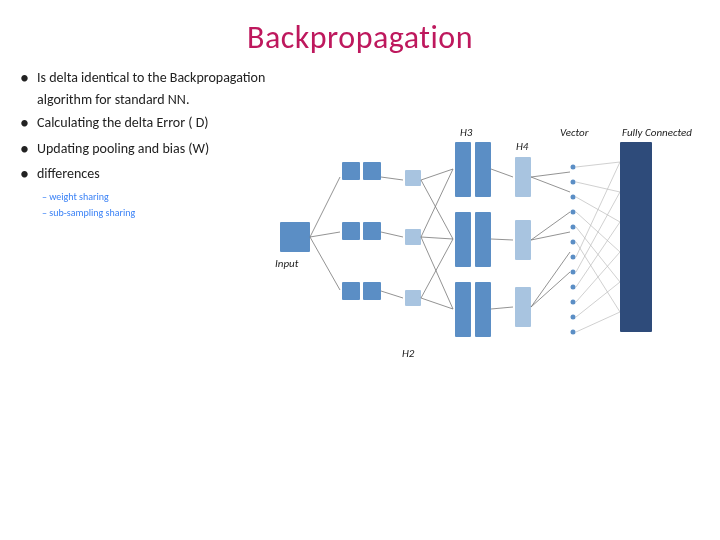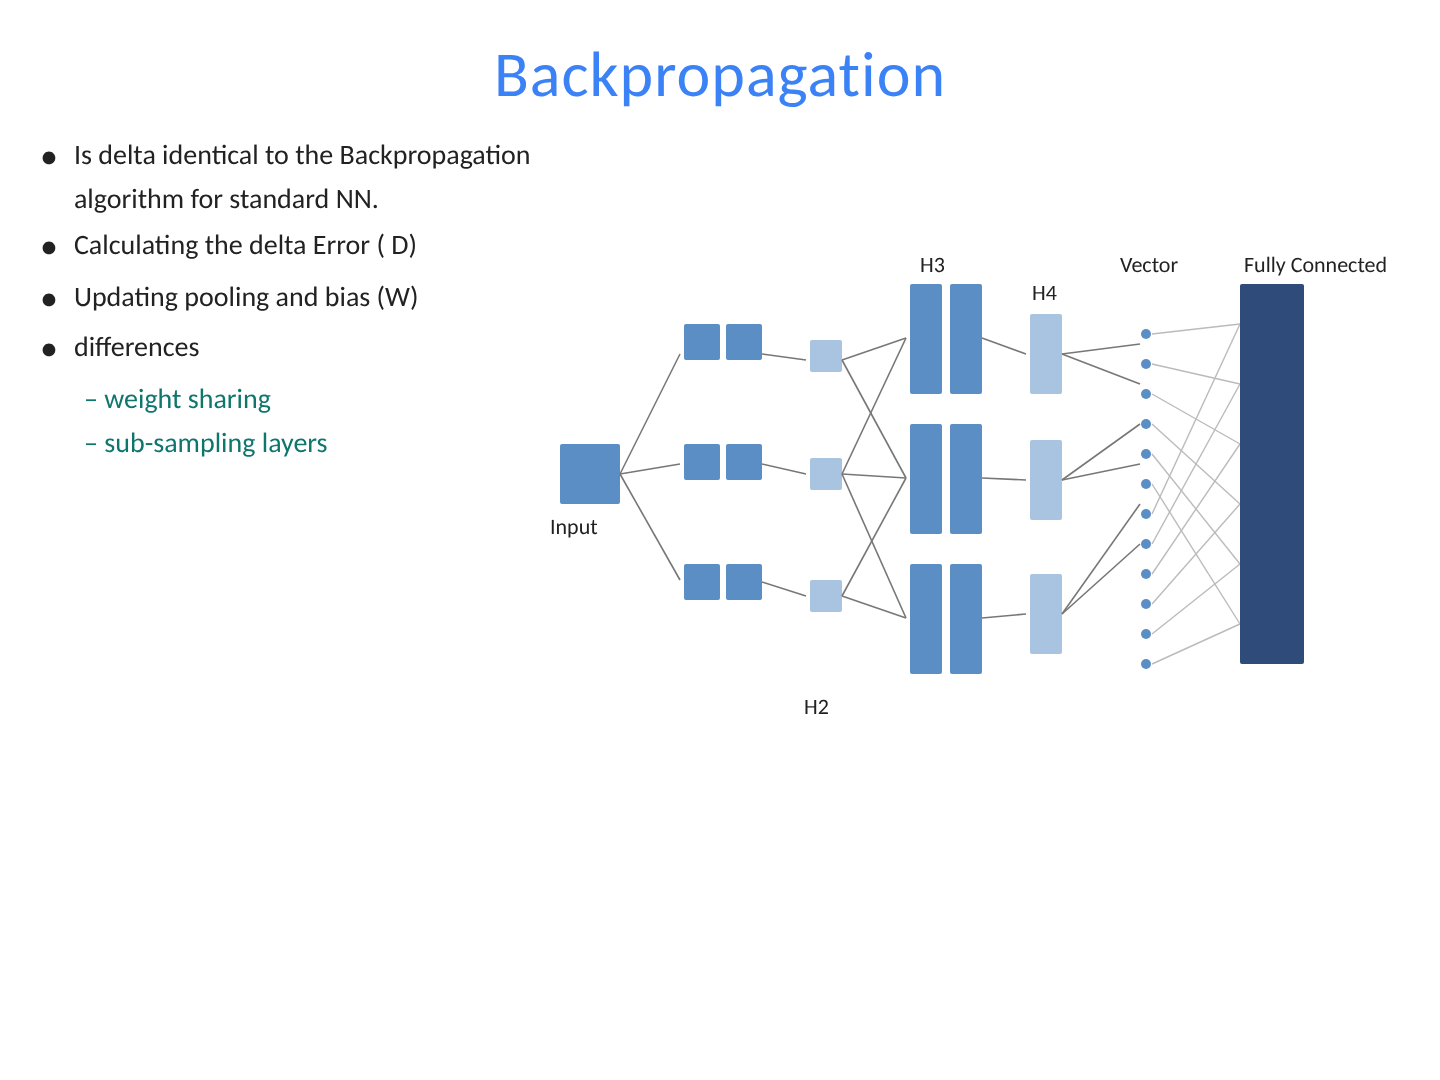--- a/index.html
+++ b/index.html
@@ -9,21 +9,21 @@
       background: #ffffff;
       font-family: 'Calibri', 'Segoe UI', Arial, sans-serif;
       overflow: hidden;
       position: relative;
     }
 
     .page-title {
       text-align: center;
       font-size: 32px;
       font-weight: 400;
-      color: #3b82f6;
+      color: #be185d;
       padding-top: 18px;
       padding-bottom: 10px;
       letter-spacing: 0.5px;
     }
 
     .content-area {
       display: flex;
       flex-direction: row;
       padding: 0 10px 0 10px;
     }
@@ -50,34 +50,35 @@
     .bullet-dot {
       margin-right: 8px;
       font-size: 18px;
       line-height: 1.3;
       color: #222;
     }
 
     .sub-list {
       list-style: none;
       margin-left: 22px;
-      font-size: 14px;
-      color: #0f766e;
+      font-size: 10px;
+      color: #3b82f6;
       line-height: 1.6;
     }
 
     .sub-list li::before {
       content: '– ';
     }
 
     .diagram-area {
       flex: 1;
       position: relative;
       height: 400px;
       margin-top: -5px;
+      font-style: italic;
     }
 
     svg.diagram {
       position: absolute;
       top: 0;
       left: 0;
       width: 100%;
       height: 100%;
     }
 
@@ -114,21 +115,21 @@
         <span class="bullet-dot">•</span>
         <span>Updating pooling and bias   (W)</span>
       </li>
       <li>
         <span class="bullet-dot">•</span>
         <span>differences</span>
       </li>
     </ul>
     <ul class="sub-list">
       <li>weight sharing</li>
-      <li>sub-sampling layers</li>
+      <li>sub-sampling sharing</li>
     </ul>
   </div>
 
   <div class="diagram-area">
     <svg class="diagram" viewBox="0 0 440 400" xmlns="http://www.w3.org/2000/svg">
 
       <rect x="10" y="160" width="30" height="30" fill="#5B8EC5" rx="1"></rect>
 
       <rect x="72" y="100" width="18" height="18" fill="#5B8EC5" rx="1"></rect>
       <rect x="93" y="100" width="18" height="18" fill="#5B8EC5" rx="1"></rect>

